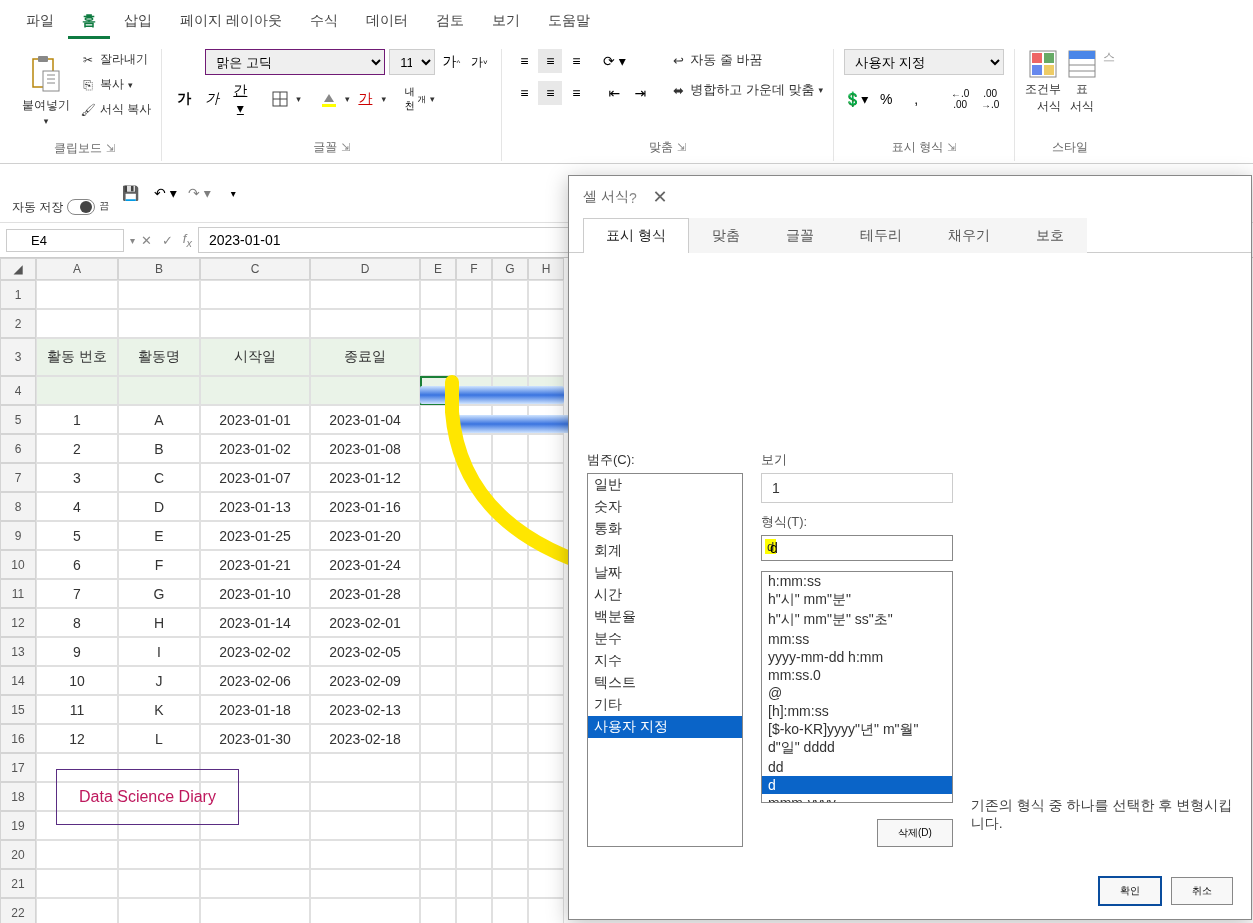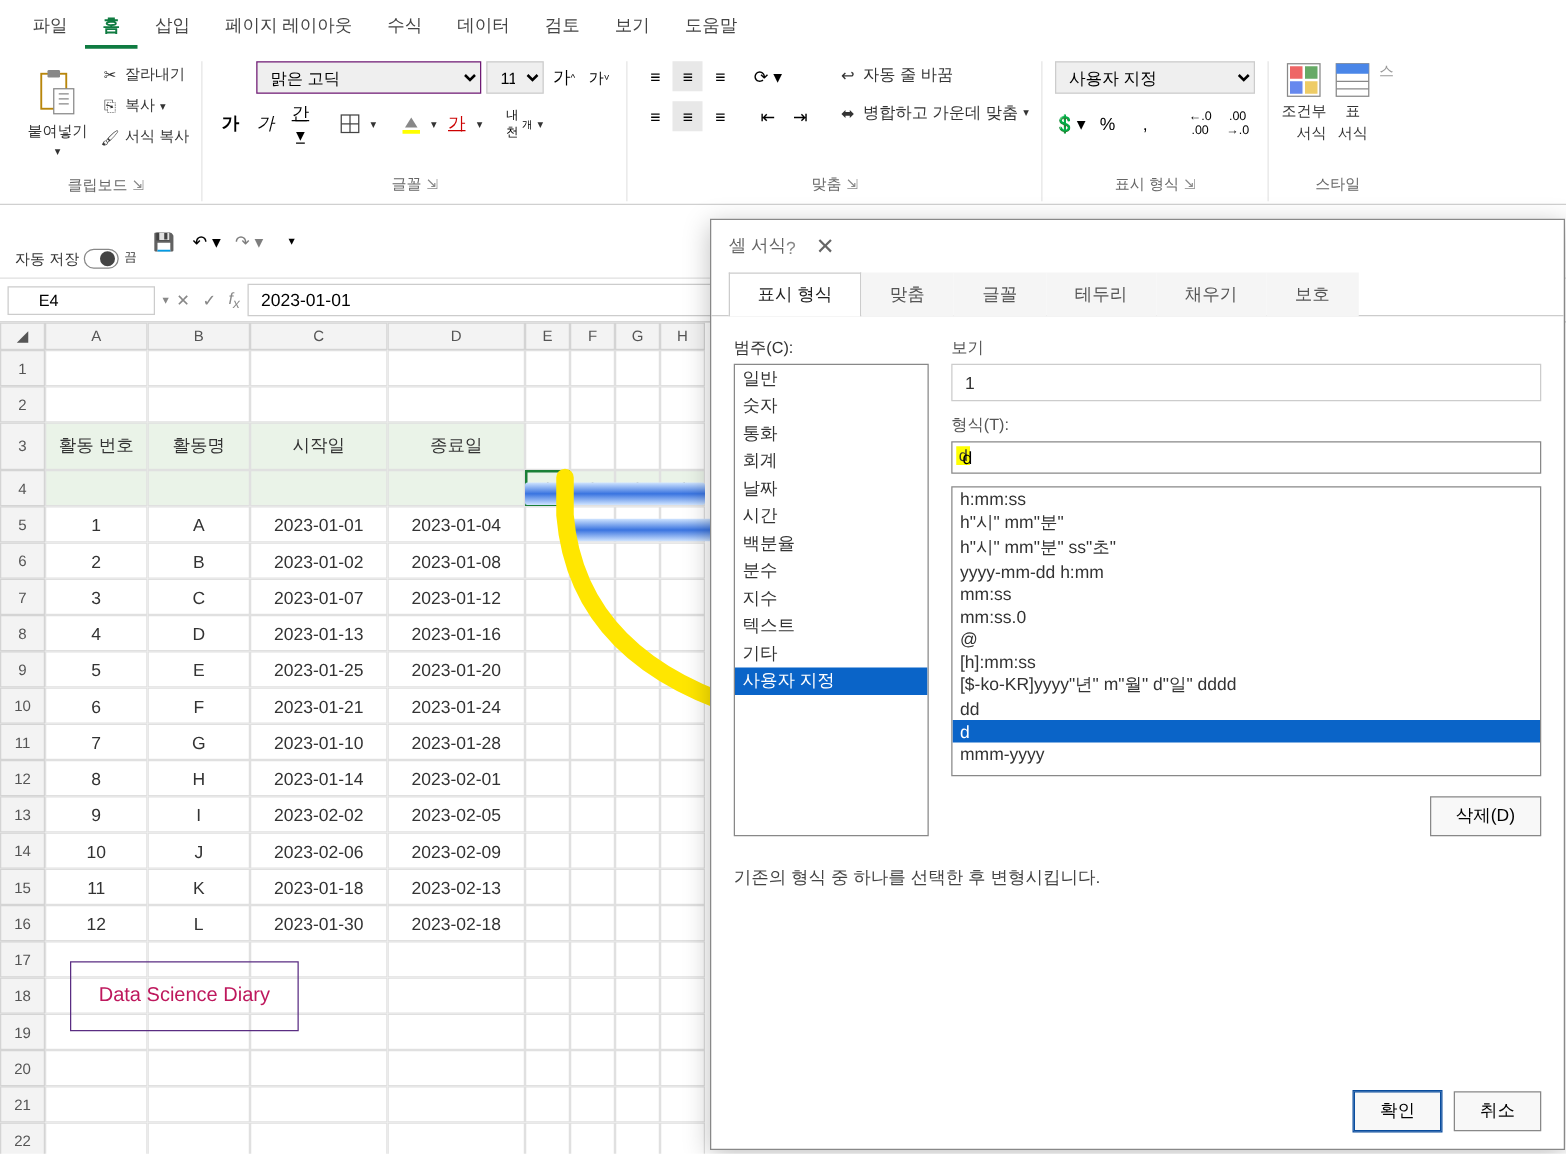--- a/index.html
+++ b/index.html
@@ -77,38 +77,38 @@
 .annotation-box { position:absolute; border:1px solid #5a2d82; padding:18px 22px; font-size:16px; color:#be185d; left:56px; top:769px; font-family: "Segoe UI Light", "Malgun Gothic", sans-serif; }
 
 
 .dialog { position:absolute; left:568px; top:175px; width:684px; height:745px; background:#fff; border:1px solid #888; box-shadow: 0 4px 20px rgba(0,0,0,0.25); display:flex; flex-direction:column; }
 .dlg-title { display:flex; align-items:center; padding:10px 14px; font-size:14px; color:#666; }
 .dlg-close { cursor:pointer; color:#666; font-size:18px; }
 .dlg-help { cursor:pointer; color:#888; margin-right:12px; }
 .dlg-tabs { display:flex; padding: 0 14px; gap:0; border-bottom:1px solid #ccc; }
 .dlg-tab { padding:8px 22px; border:1px solid transparent; border-bottom:none; cursor:pointer; font-size:14px; color:#555; background:#f5f5f5; margin-bottom:-1px; }
 .dlg-tab.active { background:#fff; border-color:#ccc; color:#222; }
-.dlg-body { flex:1; padding: 16px 18px; display:flex; gap:18px; flex-direction:column; }
+.dlg-body { flex:1; padding: 16px 18px; display:flex; gap:18px; flex-direction:row;align-items:flex-end; }
 .dlg-top { display:flex; gap:18px; }
 .category-box { display:flex; flex-direction:column; width:156px; }
 .category-label { font-size:13px; margin-bottom:4px; }
 .category-list { border:1px solid #888; flex:1; overflow-y:auto; font-size:14px; height:396px; }
 .category-item { padding:2px 6px; cursor:pointer; }
 .category-item.selected { background:#0a64c8; color:#fff; }
 .right-panel { flex:1; display:flex; flex-direction:column; gap:10px; }
 .preview-box { border:1px solid #ccc; padding:6px 10px; font-size:14px; }
 .preview-label { font-size:13px; color:#555; margin-bottom:4px; }
 .format-input { border:1px solid #888; padding:4px 8px; font-size:14px; width:100%; }
 .format-input-wrap { position:relative; }
 .hl { background:#ffff00; }
 .format-list { border:1px solid #888; height:232px; overflow-y:scroll; font-size:14px; }
 .format-item { padding:1px 6px; cursor:pointer; }
 .format-item.selected { background:#0a64c8; color:#fff; }
 .delete-btn-row { display:flex; justify-content:flex-end; margin-top:6px; }
-.btn { border:1px solid #888; background:#f8f8f8; padding:6px 20px; font-size:14px; cursor:pointer; }
+.btn { border:1px solid #888; background:#f8f8f8; padding:6px 20px; font-size:10px; cursor:pointer; }
 .btn.primary { border:1px solid #0a4d9e; outline:1px solid #0a4d9e; }
 .dlg-hint { font-size:14px; color:#444; padding: 6px 0 14px; }
 .dlg-buttons { display:flex; justify-content:flex-end; gap:10px; padding: 14px 18px; border-top:0; }
 
 
 .yellow-arrow { position:absolute; pointer-events:none; }
 
 svg { display:block; }
 </style>
 </head>
@@ -640,22 +640,22 @@
           <div class="preview-label">형식(T):</div>
           <div class="format-input-wrap">
             <input class="format-input" style="position: relative; z-index: 1; background: transparent;" value="d">
             <span class="hl" style="position:absolute;left:4px;top:4px;padding:0 2px;z-index:0;">d</span>
           </div>
         </div>
         <div class="format-list" id="format-list">
             <div class="format-item">h:mm:ss</div>
             <div class="format-item">h"시" mm"분"</div>
             <div class="format-item">h"시" mm"분" ss"초"</div>
+            <div class="format-item">mm:ss</div>
             <div class="format-item">yyyy-mm-dd h:mm</div>
-            <div class="format-item">mm:ss</div>
             <div class="format-item">mm:ss.0</div>
             <div class="format-item">@</div>
             <div class="format-item">[h]:mm:ss</div>
             <div class="format-item">[$-ko-KR]yyyy"년" m"월" d"일" dddd</div>
             <div class="format-item">dd</div>
             <div class="format-item selected">d</div>
             <div class="format-item">mmm-yyyy</div>
           </div>
         <div class="delete-btn-row">
           <button class="btn">삭제(D)</button>

